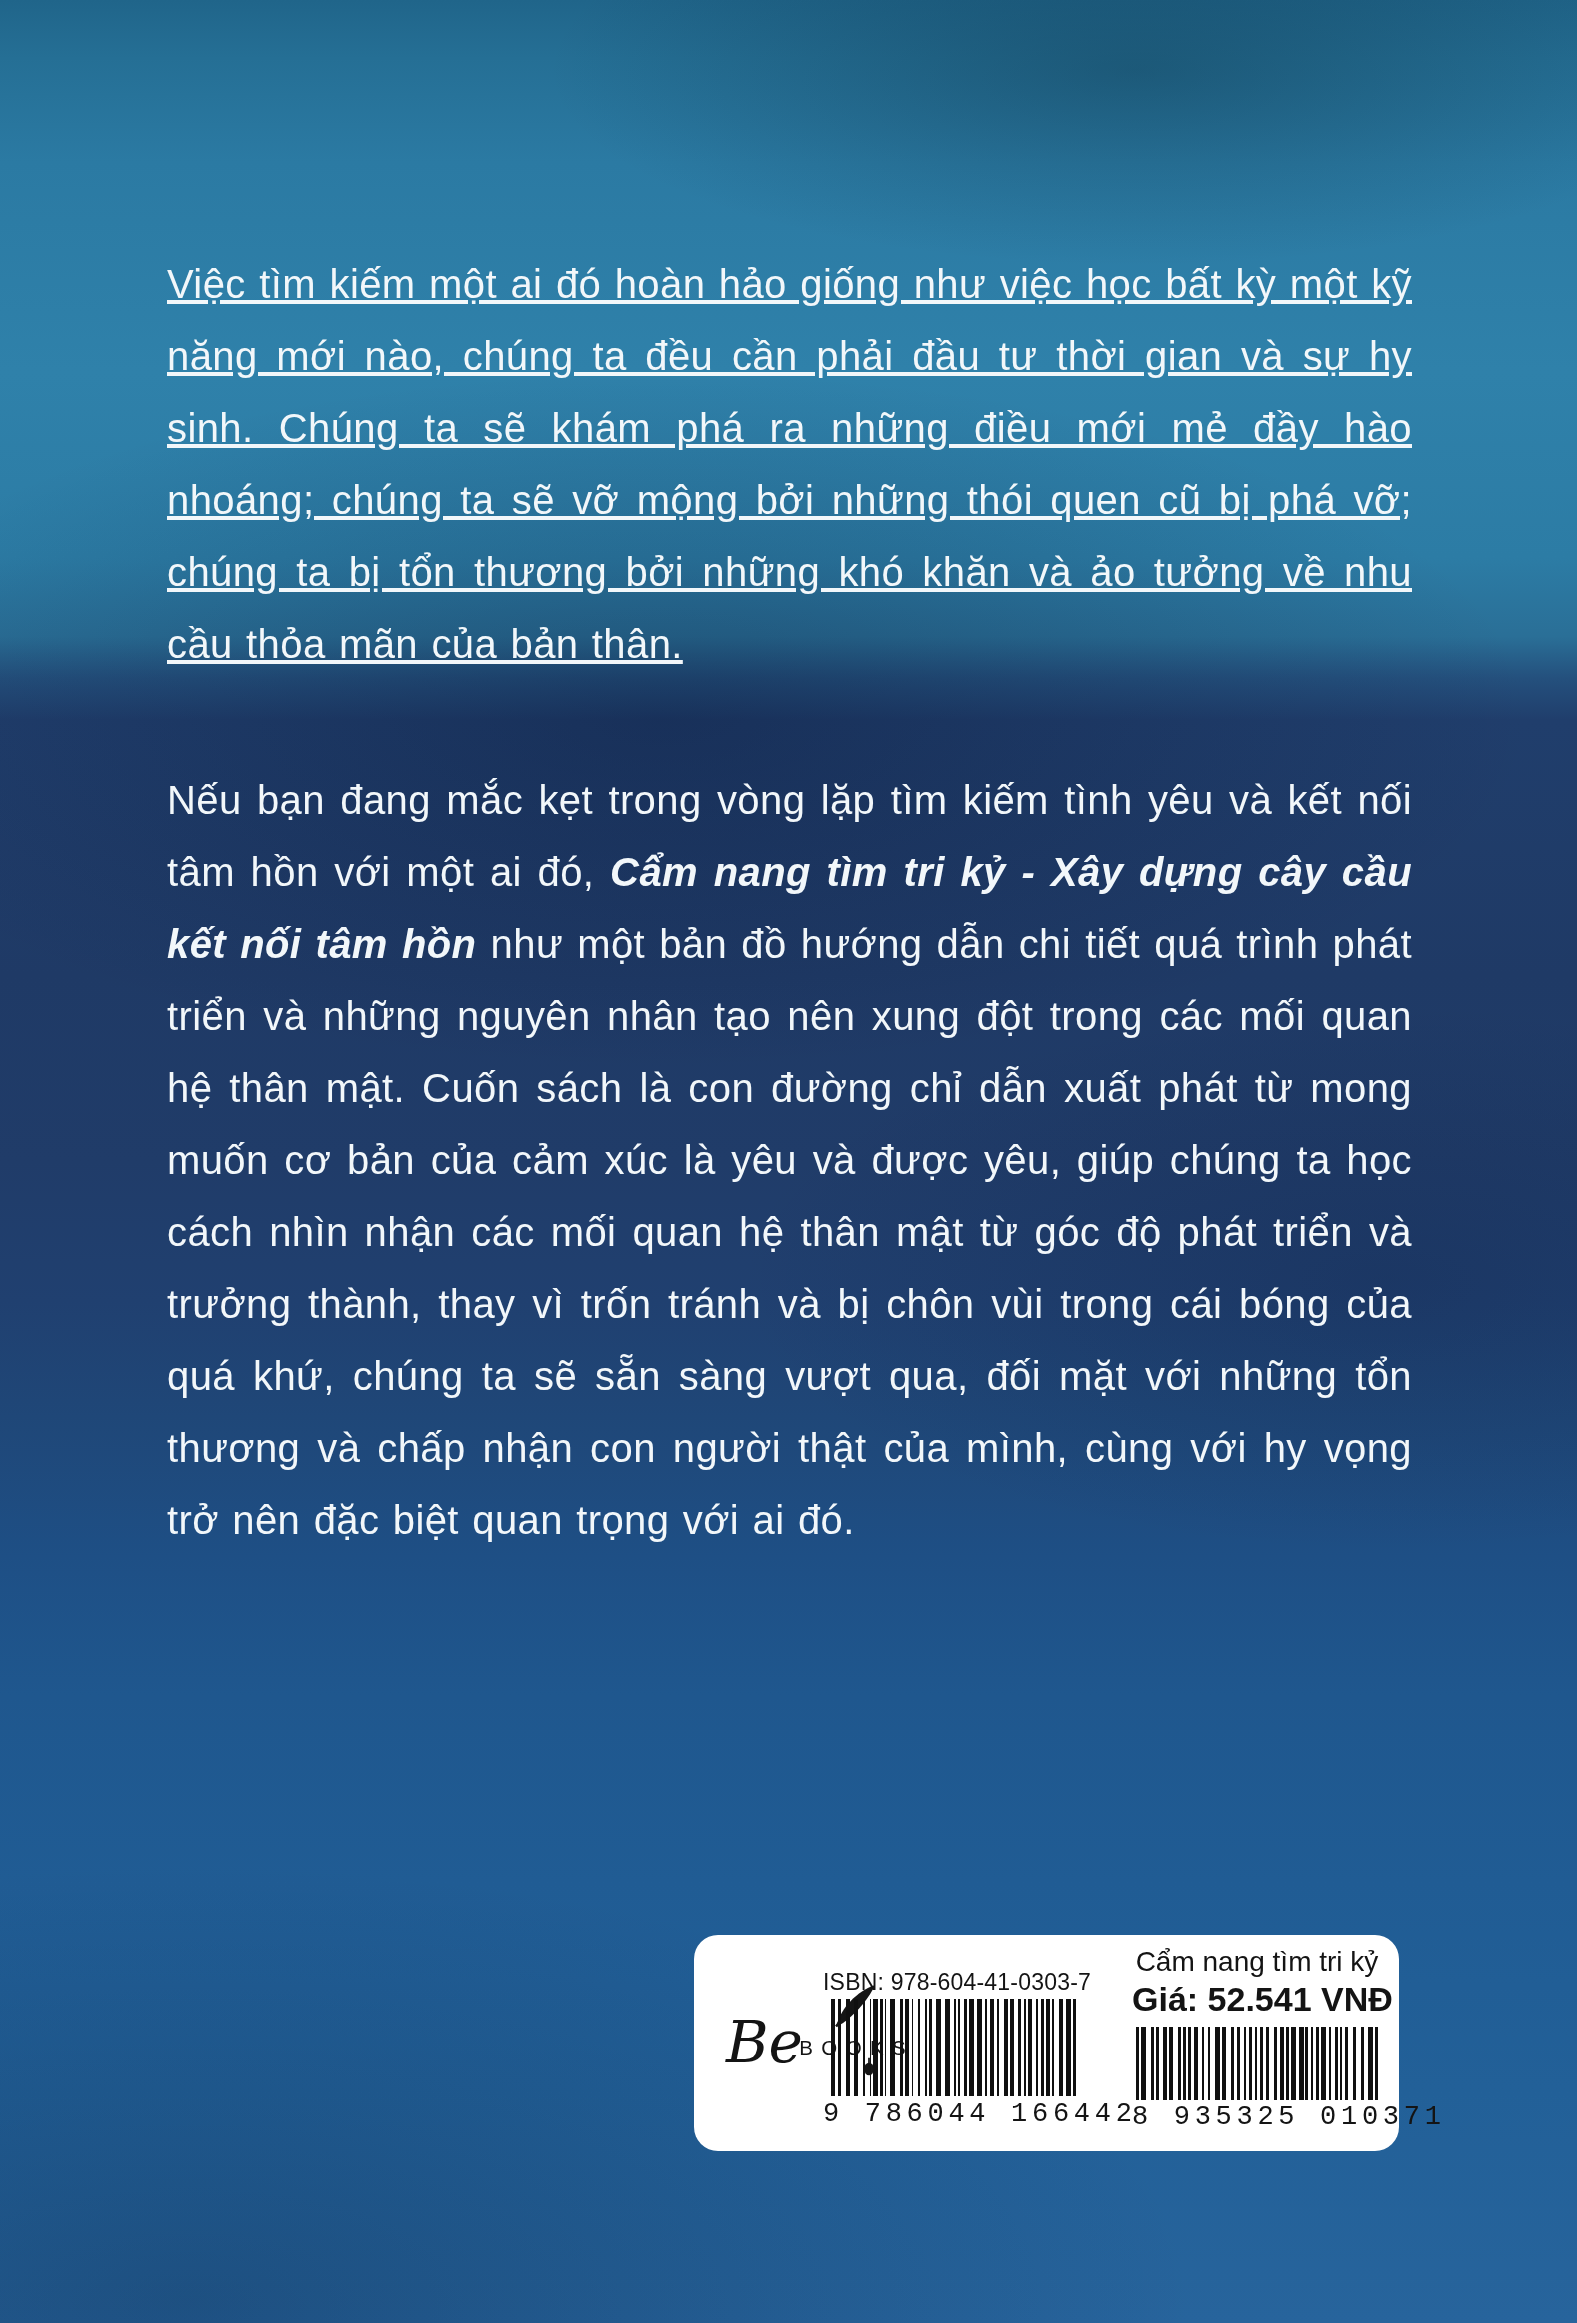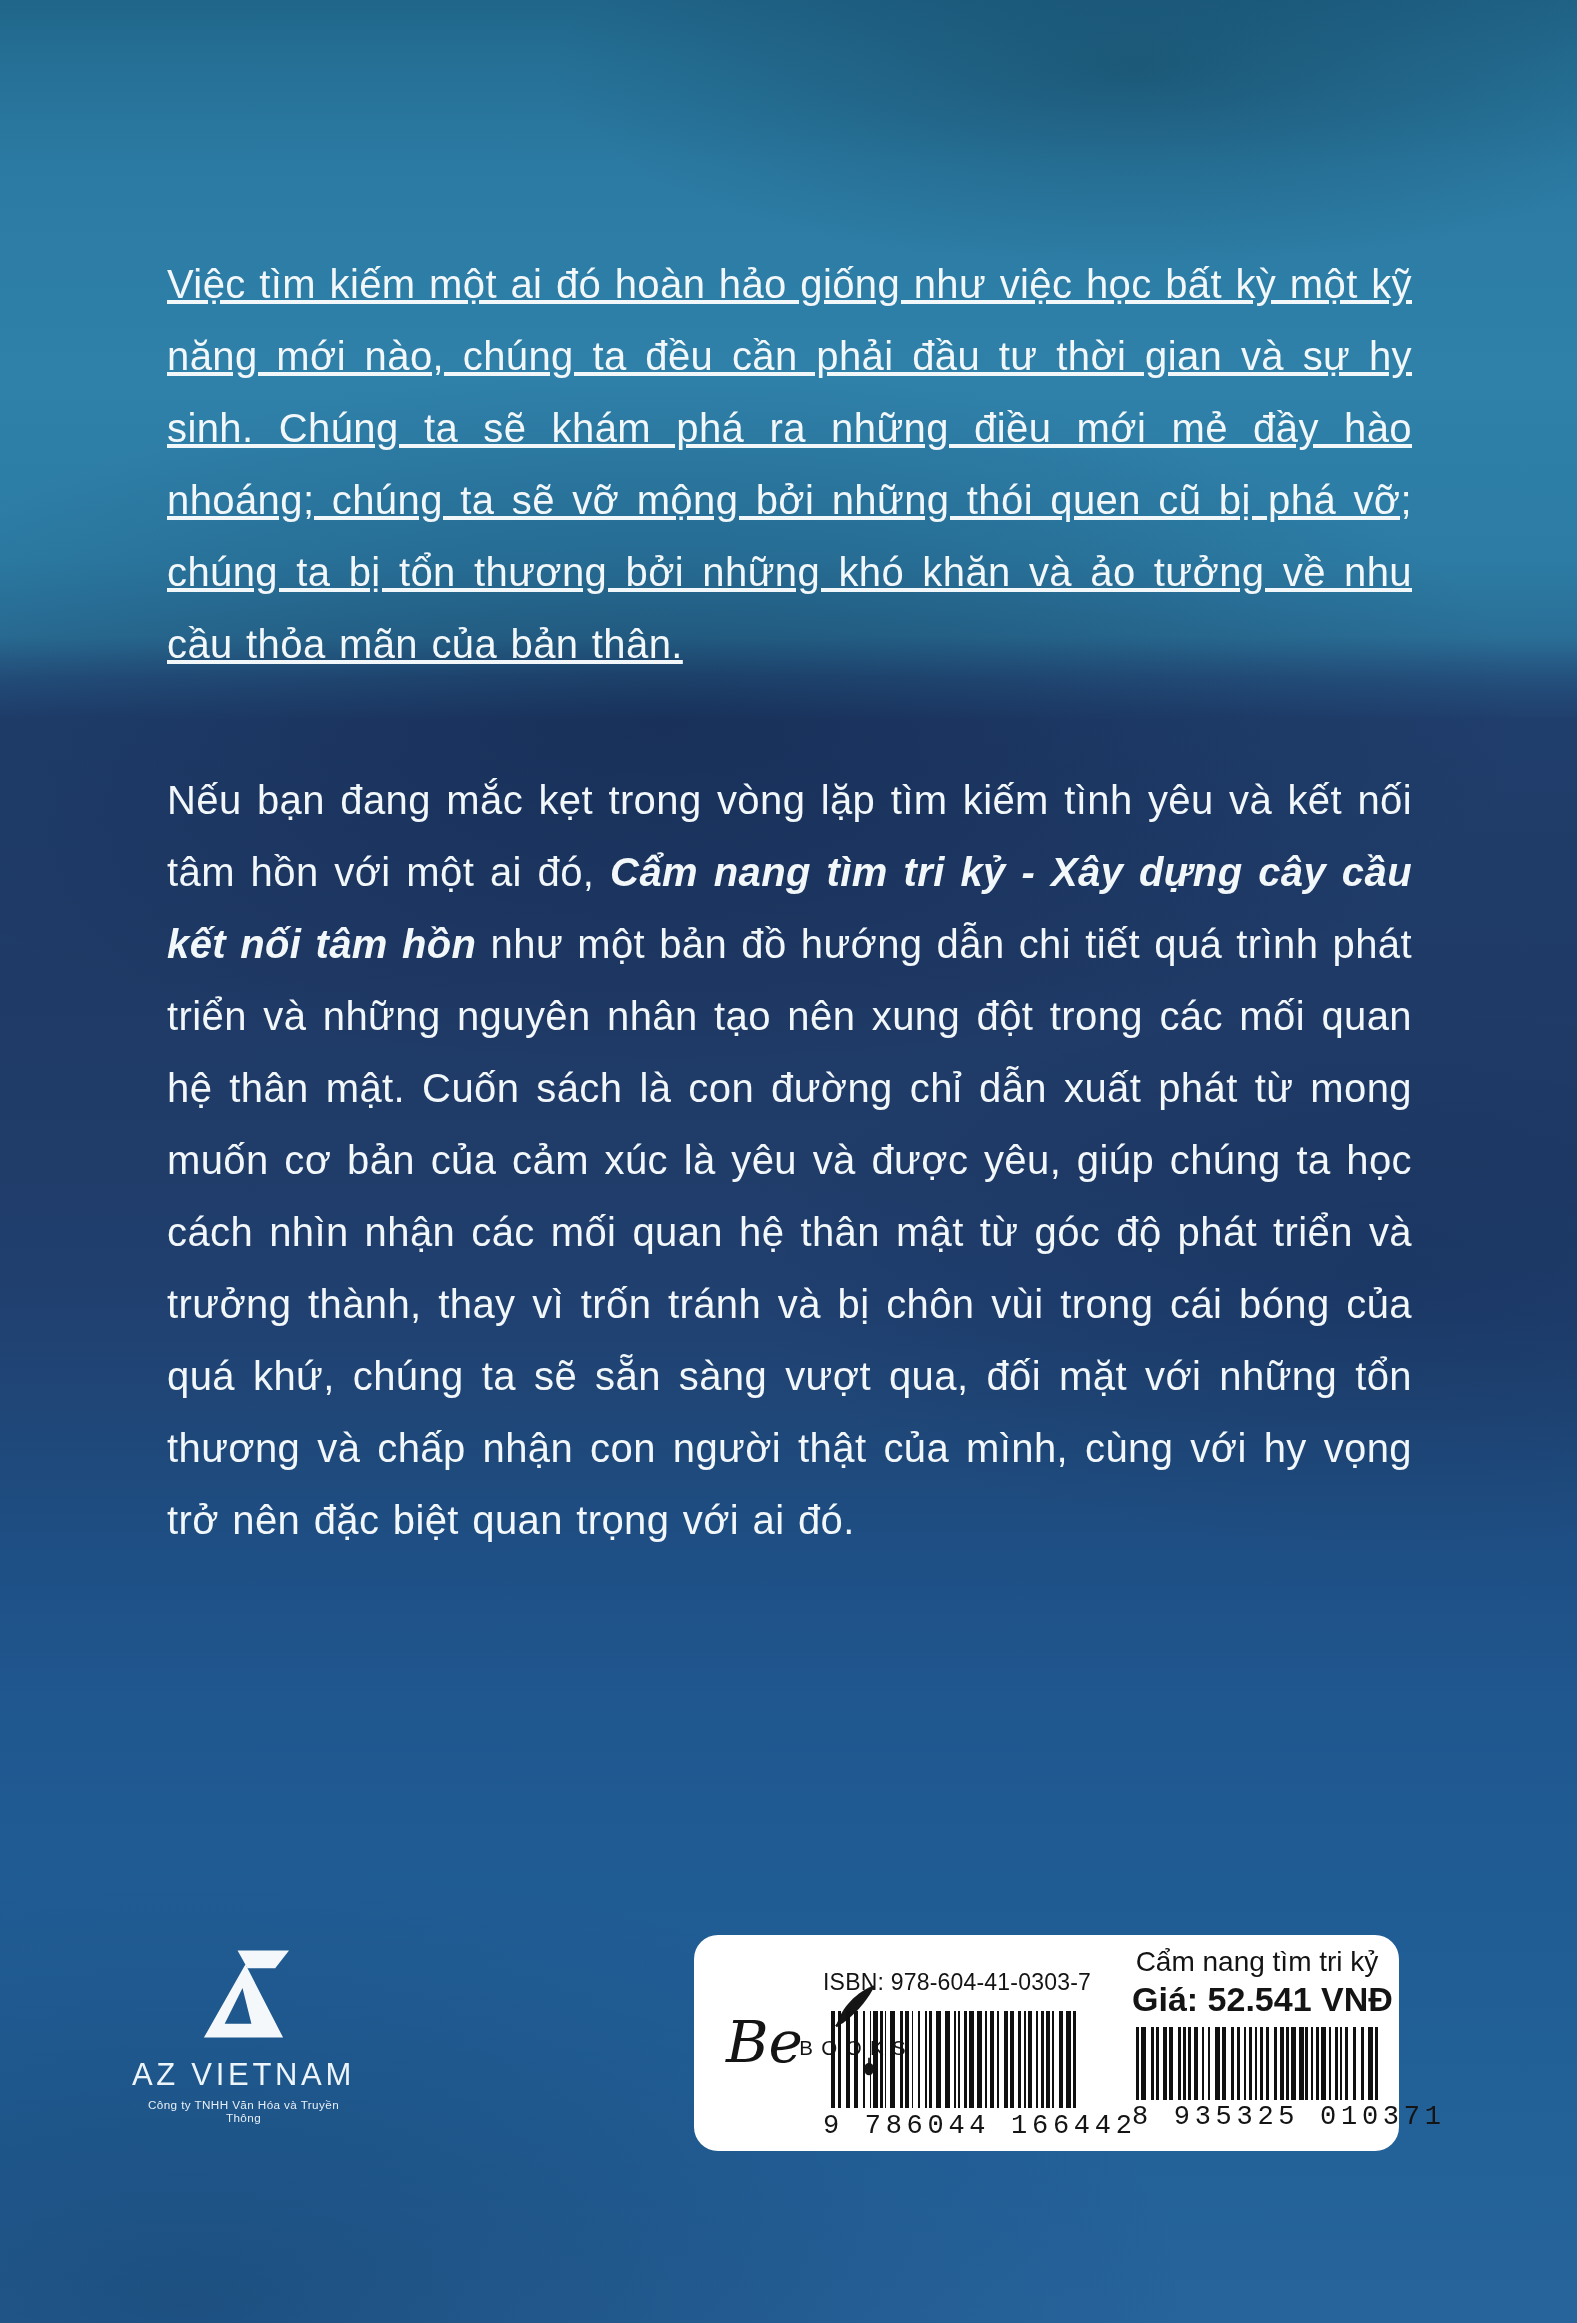--- a/index.html
+++ b/index.html
@@ -37,21 +37,21 @@
   .infobox{
     position:absolute;left:694px;top:1935px;width:705px;height:216px;
     background:#ffffff;border-radius:24px;color:#141414;
   }
   .bebooks{position:absolute;left:32px;top:78px;width:168px;height:84px;}
   .be{font-family:"DejaVu Serif",serif;font-style:italic;font-weight:normal;font-size:58px;line-height:58px;}
   .books{font-size:20.5px;letter-spacing:8.4px;font-weight:400;position:relative;top:-7.5px;left:-3.7px;}
   .quill{position:absolute;left:101px;top:-32px;width:52px;height:52px;}
   .nib{position:absolute;left:136px;top:43px;width:14px;height:20.5px;}
   .isbn-col{position:absolute;left:129px;top:34px;width:261px;text-align:center;}
-  .isbn-label{font-size:23px;letter-spacing:0.2px;margin-bottom:15px;white-space:nowrap;}
+  .isbn-label{font-size:23px;letter-spacing:0.2px;margin-bottom:3px;white-space:nowrap;}
   .barcode{display:flex;align-items:stretch;justify-content:center;}
   .isbn-col .barcode{height:97px;}
   .price-col{position:absolute;right:17px;top:11.2px;width:250px;text-align:center;}
   .ptitle{font-size:28px;margin-bottom:1.9px;white-space:nowrap;}
   .pprice{font-size:34px;font-weight:bold;margin-bottom:7.5px;white-space:nowrap;}
   .price-col .barcode{height:73px;}
   .digits{
     font-family:"Liberation Mono",monospace;font-size:27px;letter-spacing:4.7px;
     margin-top:2.8px;white-space:nowrap;
   }
@@ -59,28 +59,20 @@
 </style>
 </head>
 <body>
 
 <div class="cover">
 
   <p class="para p1">Việc tìm kiếm một ai đó hoàn hảo giống như việc học bất kỳ một kỹ năng mới nào, chúng ta đều cần phải đầu tư thời gian và sự hy sinh. Chúng ta sẽ khám phá ra những điều mới mẻ đầy hào nhoáng; chúng ta sẽ vỡ mộng bởi những thói quen cũ bị phá vỡ; chúng ta bị tổn thương bởi những khó khăn và ảo tưởng về nhu cầu thỏa mãn của bản thân.</p>
 
   <p class="para p2"><span>Nếu bạn đang mắc kẹt trong vòng lặp tìm kiếm tình yêu và kết nối tâm hồn với một ai đó, </span><span class="booktitle">Cẩm nang tìm tri kỷ - Xây dựng cây cầu kết nối tâm hồn</span><span> như một bản đồ hướng dẫn chi tiết quá trình phát triển và những nguyên nhân tạo nên xung đột trong các mối quan hệ thân mật. Cuốn sách là con đường chỉ dẫn xuất phát từ mong muốn cơ bản của cảm xúc là yêu và được yêu, giúp chúng ta học cách nhìn nhận các mối quan hệ thân mật từ góc độ phát triển và trưởng thành, thay vì trốn tránh và bị chôn vùi trong cái bóng của quá khứ, chúng ta sẽ sẵn sàng vượt qua, đối mặt với những tổn thương và chấp nhận con người thật của mình, cùng với hy vọng trở nên đặc biệt quan trọng với ai đó.</span></p>
 
-  <div class="publisher">
-    <svg class="azmark" viewBox="0 0 100 100" aria-hidden="true">
-      <path fill="#f4f8fb" d="M44 4 L96 4 L82 22 L54 22 Z"></path>
-      <path fill="#f4f8fb" fill-rule="evenodd" d="M52 18 L10 92 L90 92 Z M49 42 L31 78 L58 78 Z"></path>
-    </svg>
-    <div class="pubname">AZ VIETNAM</div>
-    <div class="pubsub">Công ty TNHH Văn Hóa và Truyền Thông</div>
-  </div>
 
   <div class="infobox">
 
     <div class="bebooks">
       <svg class="quill" viewBox="0 0 40 40" aria-hidden="true">
         <path d="M7 35 C11 20 23 8 37 3 C31 16 18 29 11 33 Z" fill="#151515"></path>
         <path d="M7 35 L18 21" stroke="#151515" stroke-width="2" fill="none"></path>
       </svg>
       <span class="be">Be</span><span class="books">BOOKS</span>
       <svg class="nib" viewBox="0 0 20 28" aria-hidden="true">

